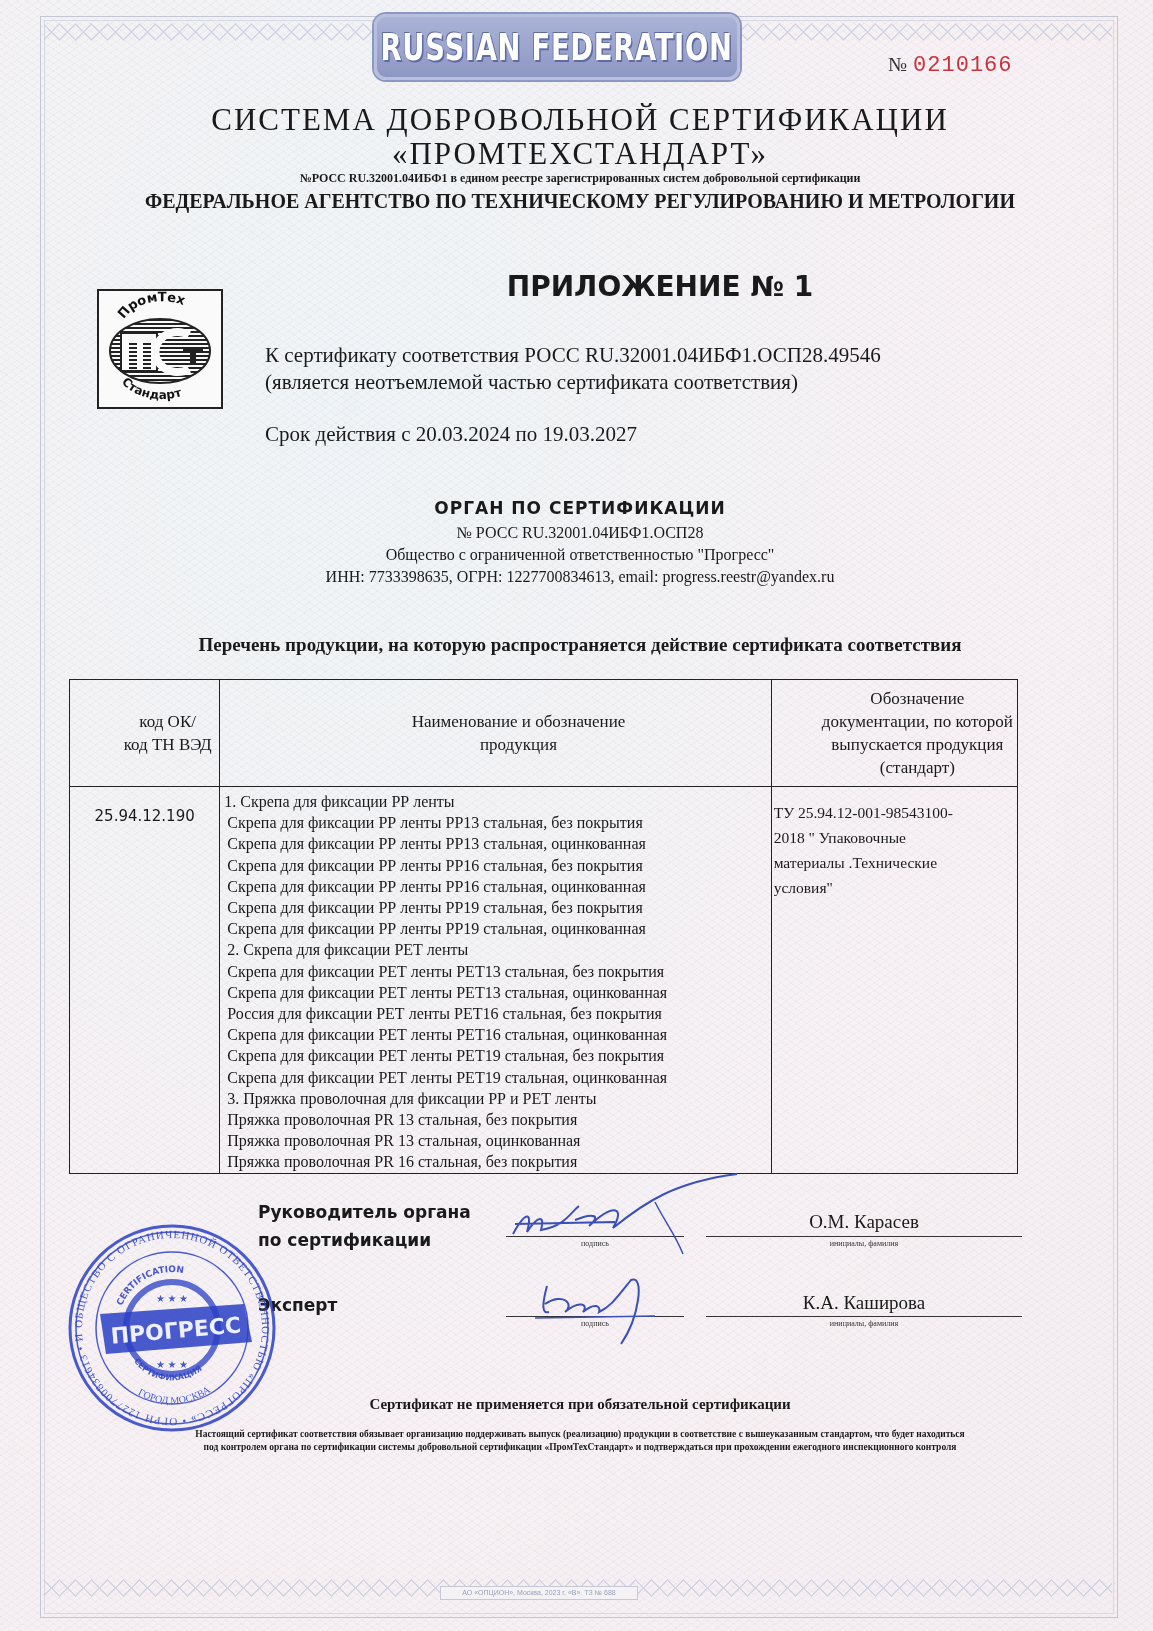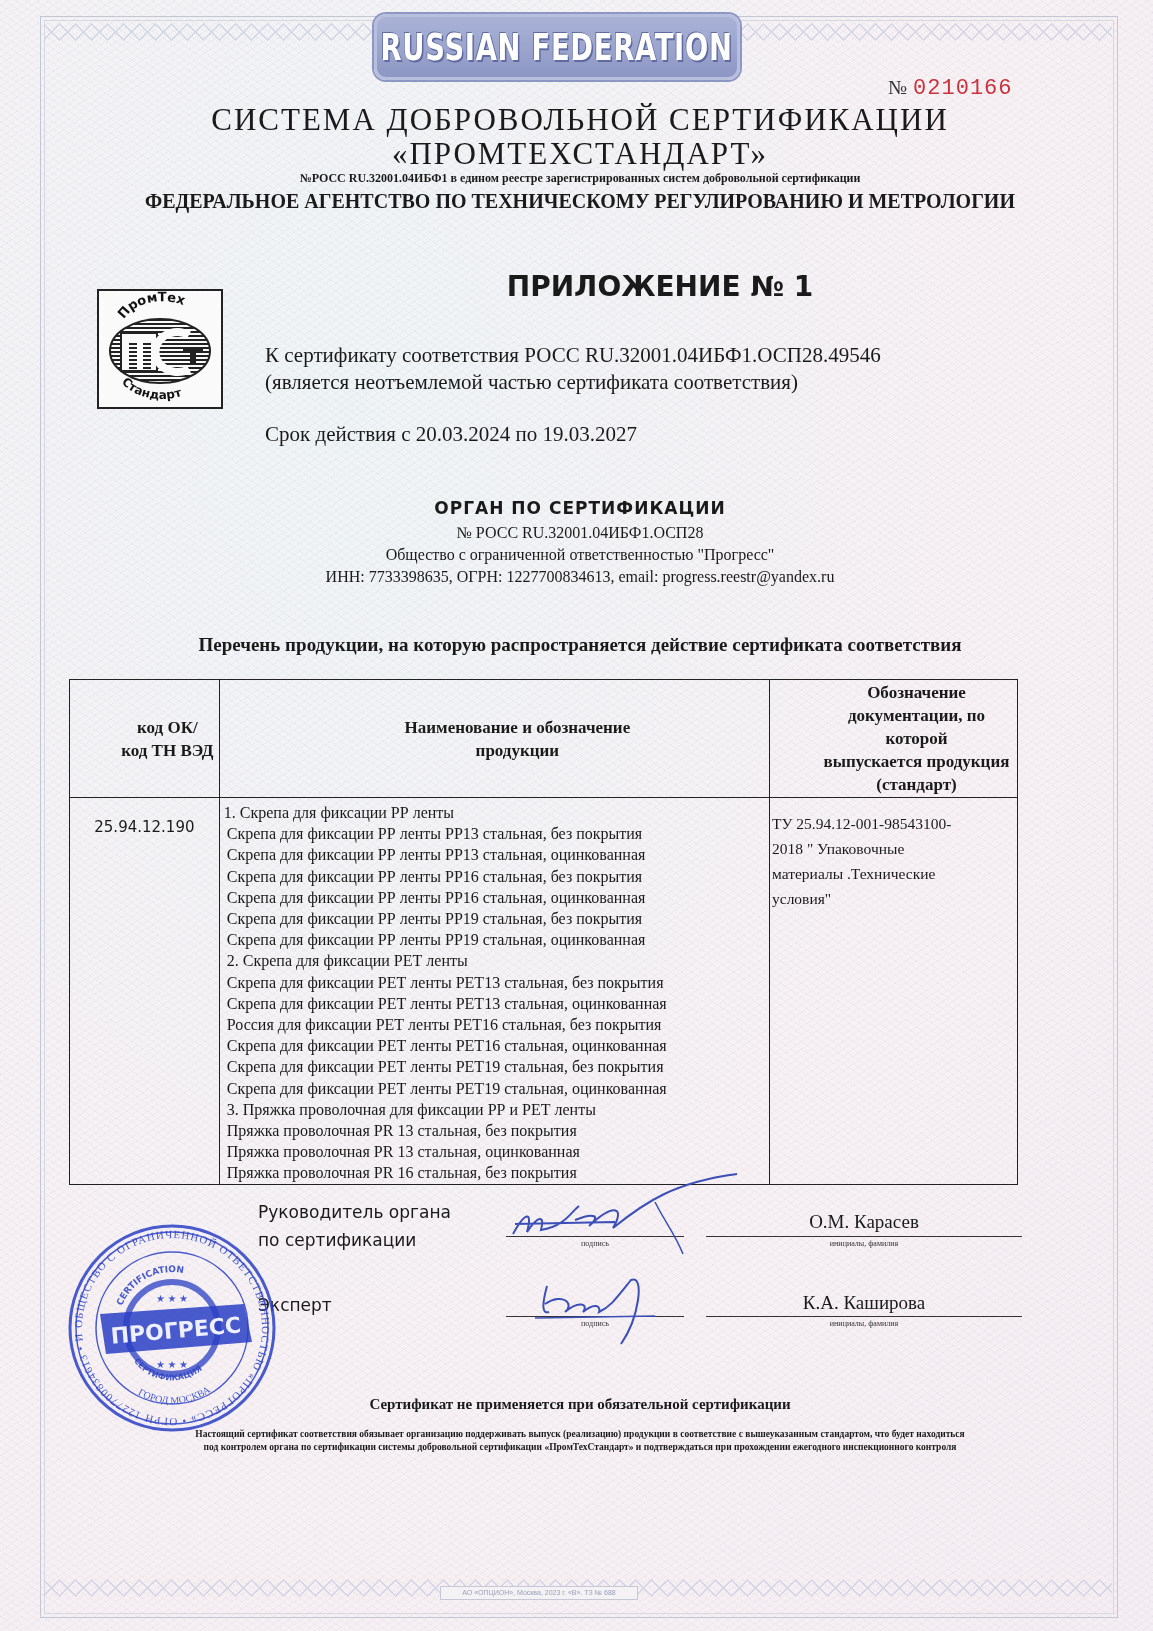--- a/index.html
+++ b/index.html
@@ -41,48 +41,48 @@
     display: flex; align-items: center; justify-content: center;
   }
   .banner span {
     font-family: "DejaVu Sans", sans-serif; font-weight: bold;
     font-size: 38px; letter-spacing: 1px; color: #ffffff;
     transform: scaleX(0.72); white-space: nowrap;
     text-shadow: 2px 2px 0 #5f6aa0, -1px -1px 0 #5f6aa0;
   }
   .abs { position: absolute; }
   .center { text-align: center; }
-  .doc-number { left: 888px; top: 76px; font-size: 22px; font-family: "Liberation Mono", monospace; }
+  .doc-number { left: 888px; top: 53px; font-size: 22px; font-family: "Liberation Mono", monospace; }
   .doc-number .no { color: #333; font-family: "Liberation Serif", serif; font-size: 20px; margin-right: 6px; }
   .doc-number .val { color: #c8323c; letter-spacing: 1px; }
   .sys-title { left: 80px; width: 1000px; top: 103px; font-size: 31px; letter-spacing: 2px; line-height: 34px; }
   .reg-line { left: 80px; width: 1000px; top: 171px; font-size: 12px; font-weight: bold; }
   .agency { left: 80px; width: 1000px; top: 190px; font-size: 20px; font-weight: bold; }
   .logo { left: 97px; top: 289px; width: 122px; height: 116px; border: 2px solid #222; background: #fafafa; }
   .appendix-title { left: 430px; width: 460px; top: 270px; font-family: "DejaVu Sans", sans-serif; font-weight: bold; font-size: 28px; }
   .cert-ref { left: 265px; top: 342px; font-size: 21px; line-height: 27px; }
   .validity { left: 265px; top: 422px; font-size: 21px; }
   .body-title { left: 80px; width: 1000px; top: 498px; font-family: "DejaVu Sans", sans-serif; font-weight: bold; font-size: 17px; letter-spacing: 1px; }
   .body-lines { left: 60px; width: 1040px; top: 522px; font-size: 16px; line-height: 22px; }
   .list-title { left: 60px; width: 1040px; top: 634px; font-size: 19px; font-weight: bold; }
   table.products {
     position: absolute; left: 69px; top: 679px; width: 949px;
     border-collapse: collapse; font-size: 16px;
   }
   table.products th, table.products td { border: 1.5px solid #222; vertical-align: top; }
-  table.products th { font-weight: bold; font-size: 17px; line-height: 23px; vertical-align: middle; height: 104px; padding-left: 47px; }
+  table.products th { font-weight: normal; font-size: 17px; line-height: 23px; vertical-align: middle; height: 104px; padding-left: 47px; }
   .col-code { width: 130px; }
   .col-name { width: 563px; }
   .col-std { width: 252px; }
   td.code { font-family: "DejaVu Sans", sans-serif; font-size: 15px; text-align: center; padding-top: 20px; }
   td.names { padding: 4px 4px 0 4px; }
   td.names div { line-height: 21.2px; white-space: nowrap; }
   td.names div.indent { padding-left: 3px; }
   td.std { font-family: Liberation Serif, serif; font-size: 15.5px; line-height: 25px; padding: 13px 2px 0 2px; }
-  .sig-label { font-family: "DejaVu Sans", sans-serif; font-weight: normal; font-size: 17px; line-height: 28px; }
+  .sig-label { font-family: "DejaVu Sans", sans-serif; font-weight: bold; font-size: 17px; line-height: 28px; }
   .sig-line { position: absolute; border-top: 1px solid #333; }
   .sig-caption { position: absolute; font-size: 8px; color: #333; text-align: center; }
   .sig-name { position: absolute; font-size: 19px; text-align: center; }
   .footer-note { left: 60px; width: 1040px; top: 1396px; font-size: 15px; font-weight: bold; }
   .footer-small { left: 80px; width: 1000px; top: 1428px; font-size: 9.5px; font-weight: bold; line-height: 13px; }
   .printer-mark { left: 440px; top: 1586px; width: 196px; height: 12px; border: 1px solid #c6c8d8; font-size: 7px; color: #9aa0bb; font-family: "Liberation Sans", sans-serif; text-align: center; line-height: 12px; background: #f4f2f5; }
   .stamp { left: 66px; top: 1222px; width: 212px; height: 212px; }
 </style>
 </head>
 <body>
@@ -147,21 +147,21 @@
 
 <table class="products">
   <thead>
     <tr>
       <th class="col-code">
         <div>код ОК/</div>
         <div>код ТН ВЭД</div>
       </th>
       <th class="col-name">
         <div>Наименование и обозначение</div>
-        <div>продукции</div>
+        <div>продукция</div>
       </th>
       <th class="col-std">
         <div>Обозначение</div>
         <div>документации, по которой</div>
         <div>выпускается продукция</div>
         <div>(стандарт)</div>
       </th>
     </tr>
   </thead>
   <tbody>

